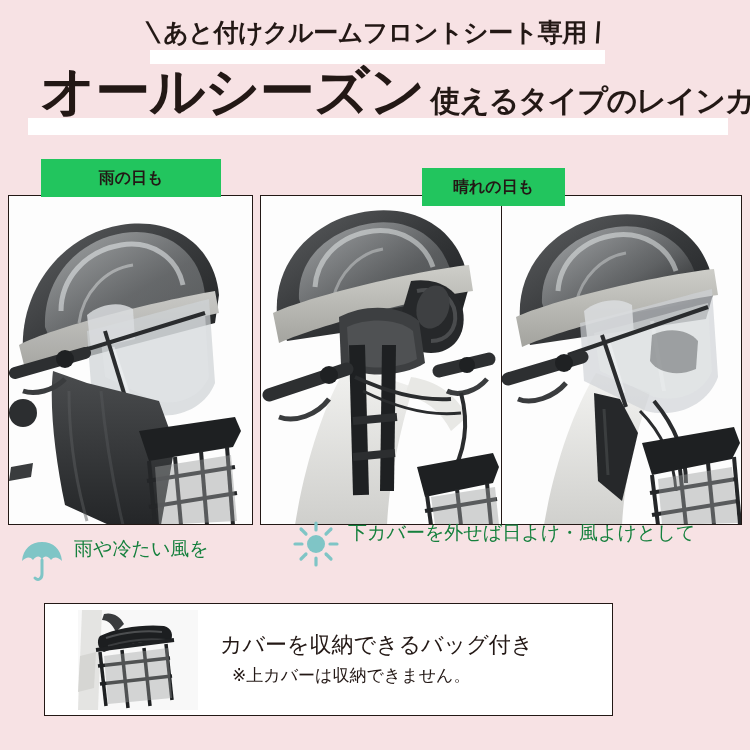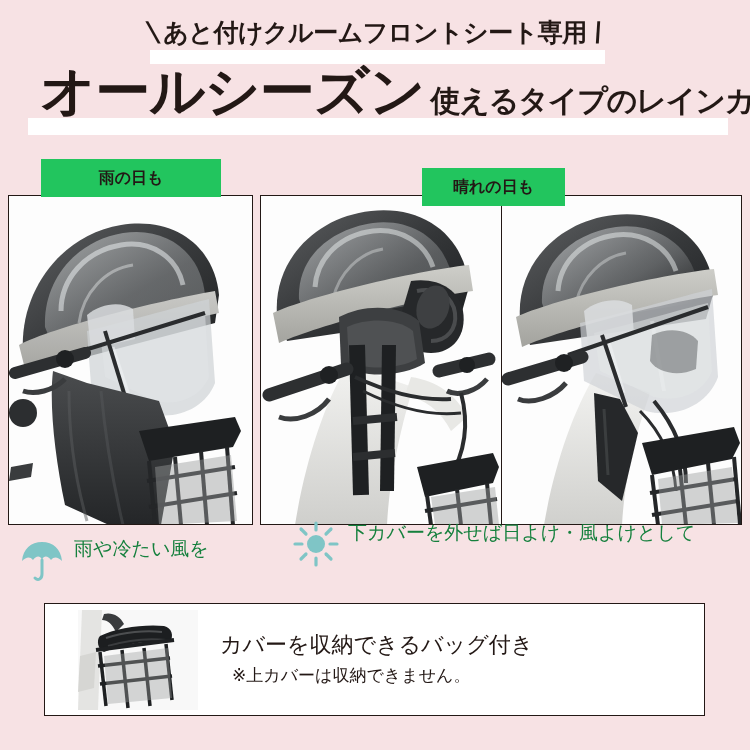--- a/index.html
+++ b/index.html
@@ -173,21 +173,21 @@
     letter-spacing: 0px;
     white-space: nowrap;
     padding-top: 1px;
   }
 
   
   .bottom-panel {
     position: absolute;
     left: 44px;
     top: 603px;
-    width: 661px;
+    width: 569px;
     height: 113px;
     border: 1px solid #231815;
     background: #ffffff;
     display: flex;
     align-items: center;
     z-index: 4;
   }
 
   .bottom-photo {
     width: 120px;

